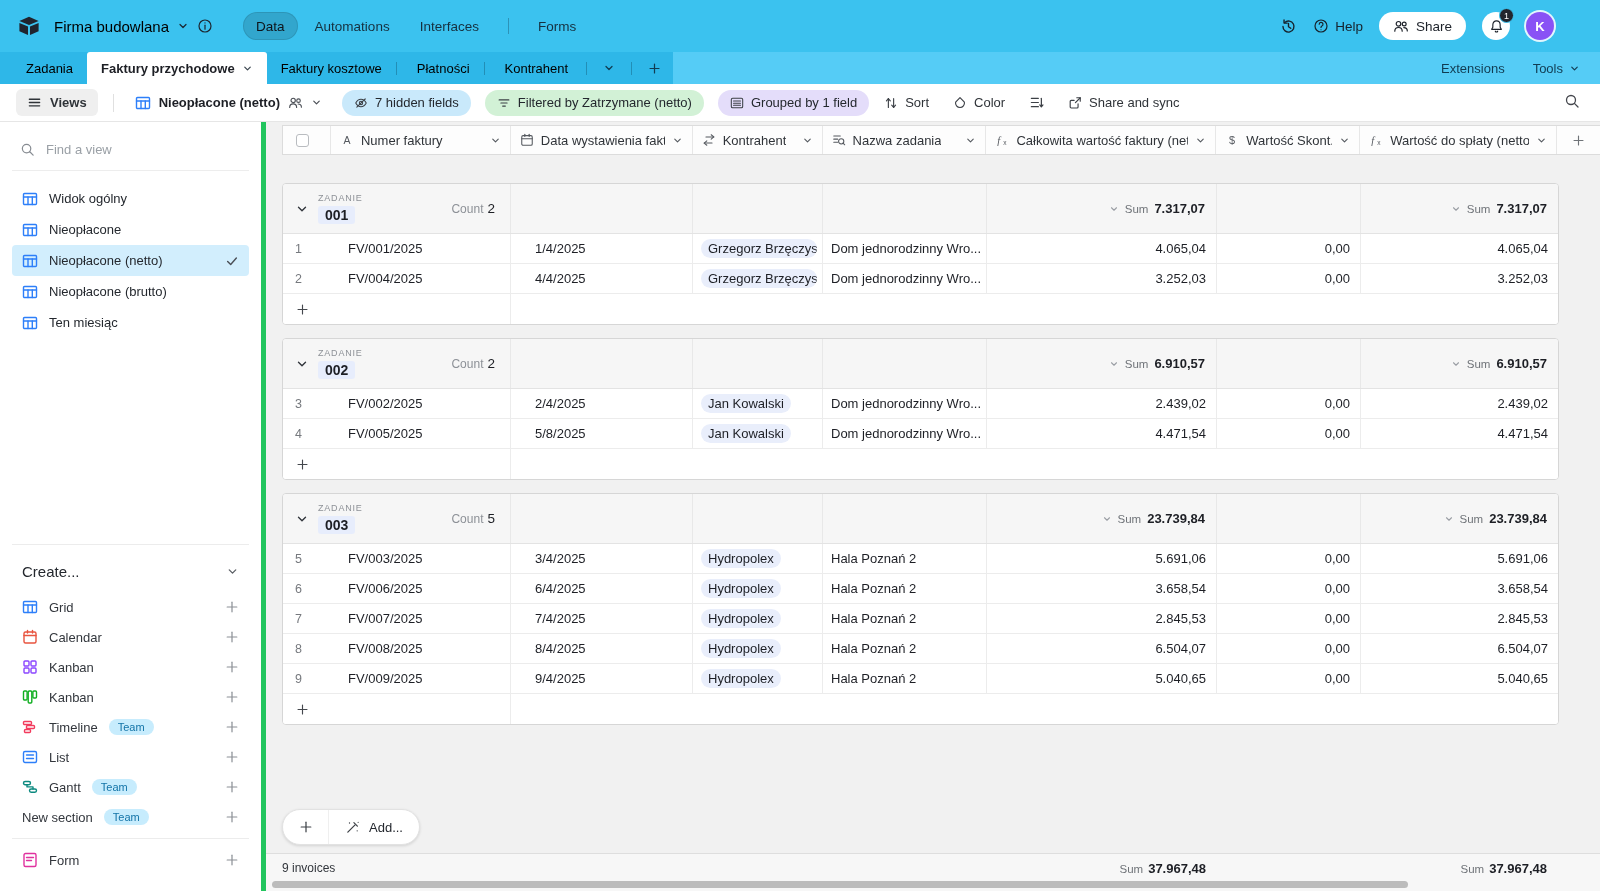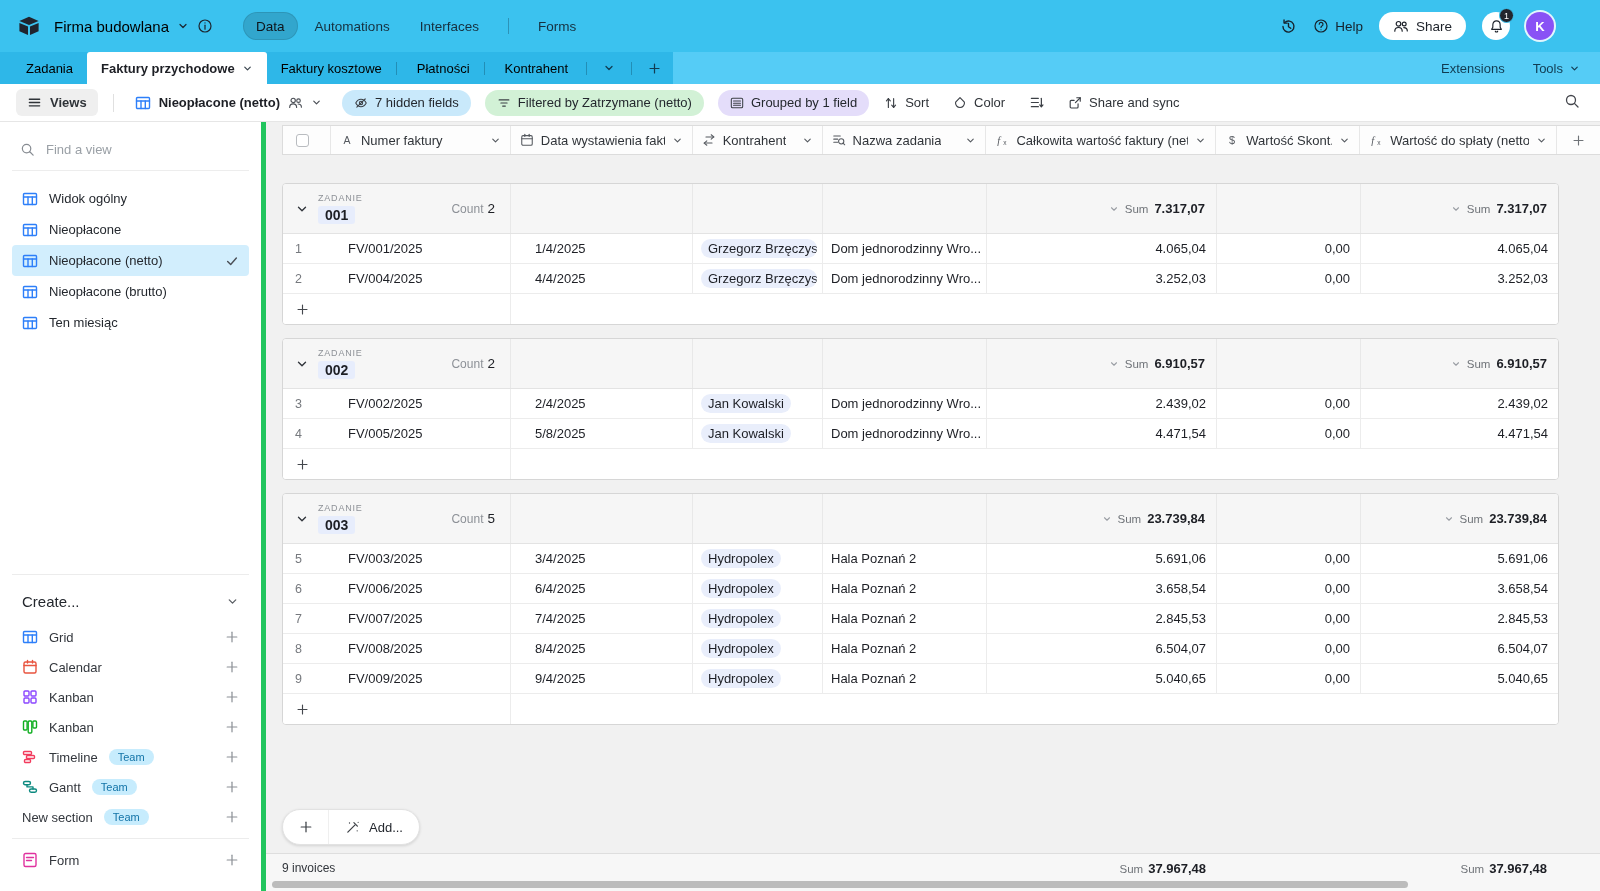--- a/index.html
+++ b/index.html
@@ -478,20 +478,33 @@
                 <rect x="2.5" y="10.5" width="6" height="3" rx="1"></rect>
               </svg>
               <span>Timeline</span>
               <span class="team-badge">Team</span>
               <svg class="ic ci-plus" width="14" height="14" viewBox="0 0 16 16" fill="none" stroke="currentColor" stroke-width="1.4" stroke-linecap="round">
                 <line x1="8" y1="2.5" x2="8" y2="13.5"></line>
                 <line x1="2.5" y1="8" x2="13.5" y2="8"></line>
               </svg>
             </div>
             <div class="create-item">
+              <svg class="ic ci-icon" width="16" height="16" viewBox="0 0 16 16" fill="none" stroke="currentColor" stroke-width="1.4" stroke-linecap="round" stroke-linejoin="round" style="color: rgb(45, 127, 249);">
+                <rect x="1.5" y="2.5" width="13" height="11" rx="1.5"></rect>
+                <line x1="4.5" y1="6" x2="11.5" y2="6"></line>
+                <line x1="4.5" y1="9.5" x2="11.5" y2="9.5"></line>
+              </svg>
+              <span>List</span>
+
+              <svg class="ic ci-plus" width="14" height="14" viewBox="0 0 16 16" fill="none" stroke="currentColor" stroke-width="1.4" stroke-linecap="round">
+                <line x1="8" y1="2.5" x2="8" y2="13.5"></line>
+                <line x1="2.5" y1="8" x2="13.5" y2="8"></line>
+              </svg>
+            </div>
+            <div class="create-item">
               <svg class="ic ci-icon" width="16" height="16" viewBox="0 0 16 16" fill="none" stroke="currentColor" stroke-width="1.4" stroke-linecap="round" stroke-linejoin="round" style="color: rgb(13, 138, 128);">
                 <rect x="1.5" y="2.5" width="7" height="3.2" rx="1.6"></rect>
                 <rect x="7.5" y="10" width="7" height="3.2" rx="1.6"></rect>
                 <path d="M5 5.7 v2.2 h6 v2.1"></path>
               </svg>
               <span>Gantt</span>
               <span class="team-badge">Team</span>
               <svg class="ic ci-plus" width="14" height="14" viewBox="0 0 16 16" fill="none" stroke="currentColor" stroke-width="1.4" stroke-linecap="round">
                 <line x1="8" y1="2.5" x2="8" y2="13.5"></line>
                 <line x1="2.5" y1="8" x2="13.5" y2="8"></line>

